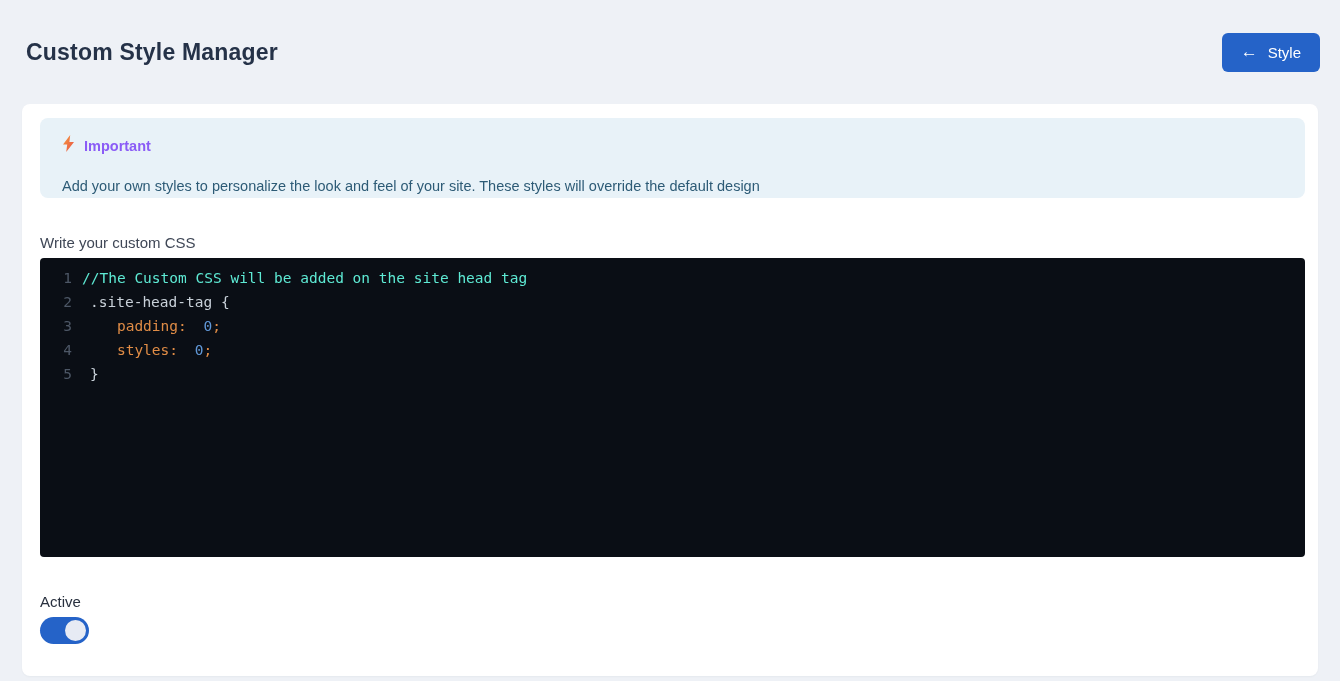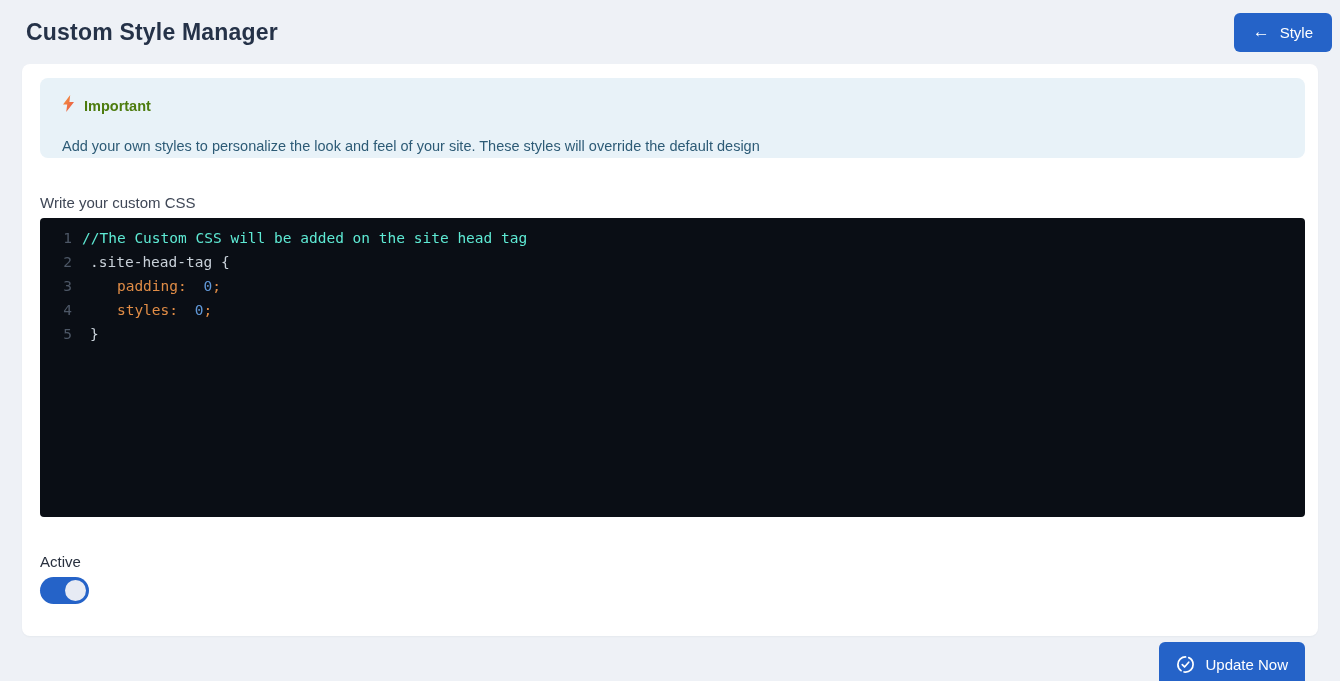--- a/index.html
+++ b/index.html
@@ -5,25 +5,25 @@
   * { margin: 0; padding: 0; box-sizing: border-box; }
   html, body { width: 1340px; height: 681px; }
   body {
     background: #eef1f6;
     font-family: "Liberation Sans", sans-serif;
     overflow: hidden;
   }
 
   
   .page-header {
-    height: 64px;
+    height: 104px;
     display: flex;
     align-items: center;
     justify-content: space-between;
-    padding: 0 8px 0 26px;
+    padding: 0 20px 0 26px;
   }
   .page-title {
     font-size: 23px;
     font-weight: 700;
     color: #253248;
     letter-spacing: .2px;
   }
   .btn-blue {
     background: #2563c8;
     color: #ffffff;
@@ -57,21 +57,21 @@
     padding: 17px 24px 0 22px;
   }
   .notice-title-row {
     display: flex;
     align-items: center;
     gap: 9px;
   }
   .notice-title {
     font-size: 14.5px;
     font-weight: 700;
-    color: #4d7c0f;
+    color: #8b5cf6;
   }
   .notice-body {
     margin-top: 22px;
     font-size: 14.5px;
     color: #2d5b76;
   }
 
   
   .editor-label {
     margin-top: 36px;

